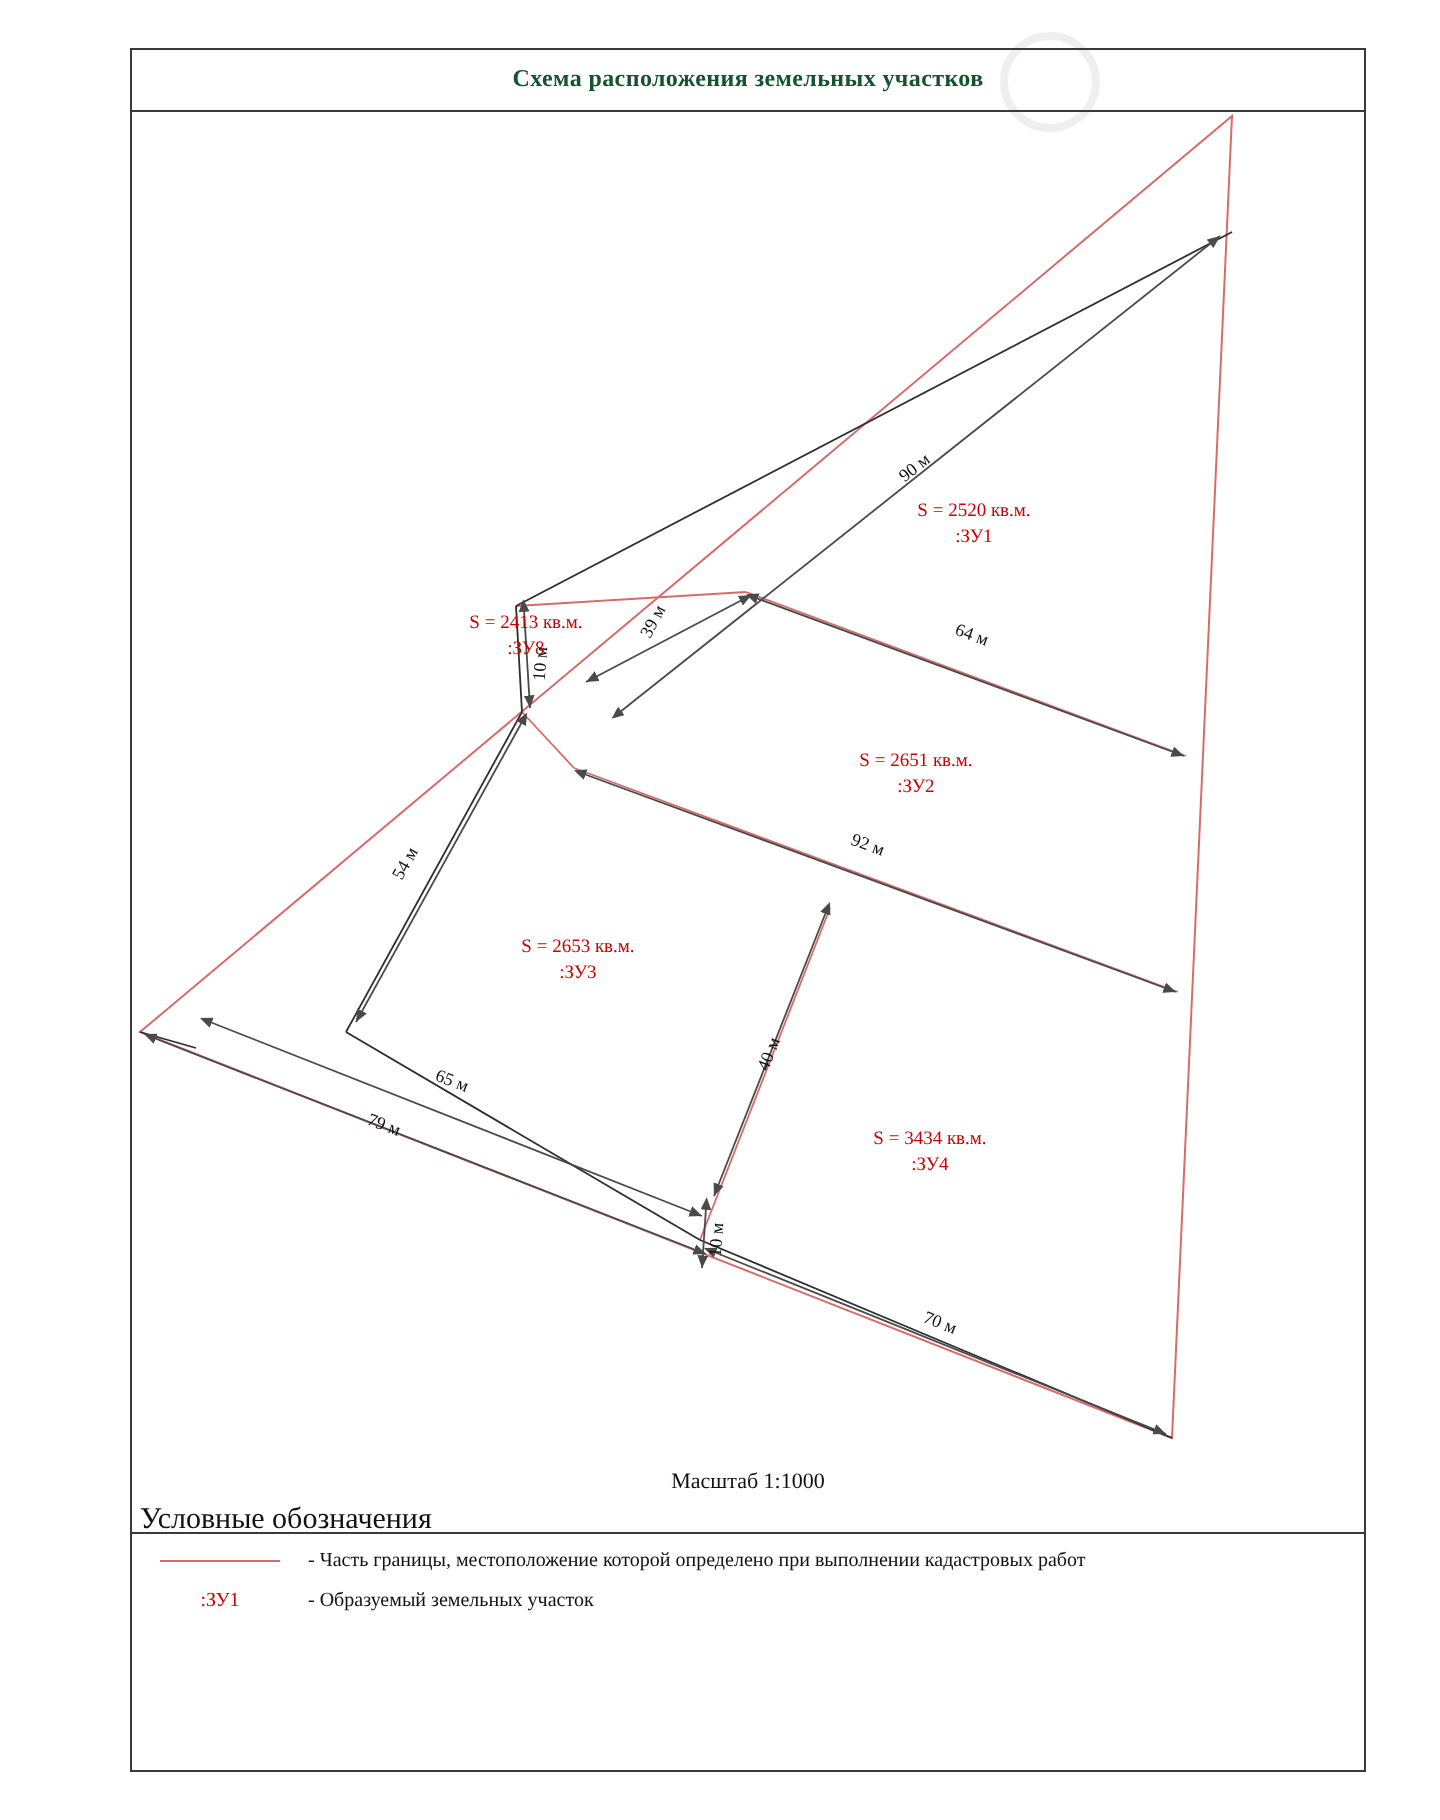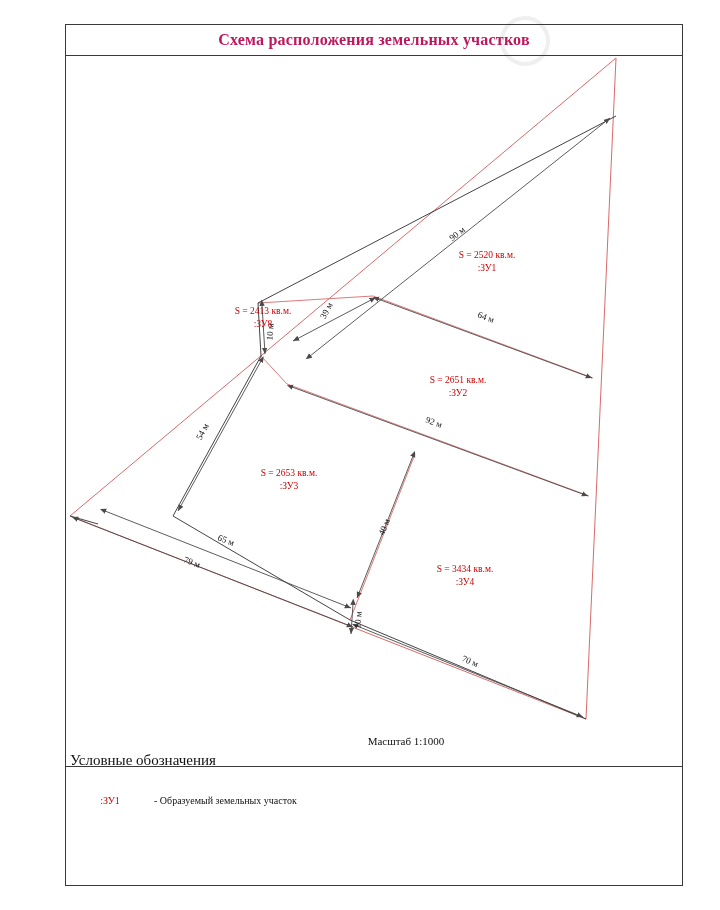--- a/index.html
+++ b/index.html
@@ -45,24 +45,24 @@
     top: 24px;
     width: 618px;
     height: 32px;
     box-sizing: border-box;
     border-bottom: 1px solid #3a3a3a;
     display: flex;
     align-items: center;
     justify-content: center;
   }
   #title-text {
-    font-size: 16px;
+    font-size: 12px;
     font-weight: bold;
     letter-spacing: 0.2px;
-    color: #be185d;
+    color: #14532d;
     text-align: right;
   }
 
   
   #watermark {
     position: absolute;
     left: 500px;
     top: 10px;
     width: 215px;
     height: 62px;
@@ -100,21 +100,20 @@
 
   
   #scale-caption {
     position: absolute;
     left: 65px;
     top: 735px;
     width: 618px;
     text-align: center;
     font-size: 11px;
     color: #111111;
-    margin-left: 32px;
   }
 
   
   #legend {
     position: absolute;
     left: 66px;
     top: 752px;
     width: 616px;
     height: 60px;
   }
@@ -312,20 +311,26 @@
       </g>
     </svg>
   </div>
 
   <div id="scale-caption">Масштаб 1:1000</div>
 
   <div id="legend">
     <div id="legend-title">Условные обозначения</div>
     <div id="legend-divider"></div>
 
+    <div class="legend-row" id="legend-row-1">
+      <div class="legend-symbol">
+        <span class="legend-line"></span>
+      </div>
+      <div class="legend-text">- Часть границы, местоположение которой определено при выполнении кадастровых работ</div>
+    </div>
 
     <div class="legend-row" id="legend-row-2">
       <div class="legend-symbol">
         <span class="legend-zu">:ЗУ1</span>
       </div>
       <div class="legend-text">- Образуемый земельных участок</div>
     </div>
   </div>
 
 </div>

